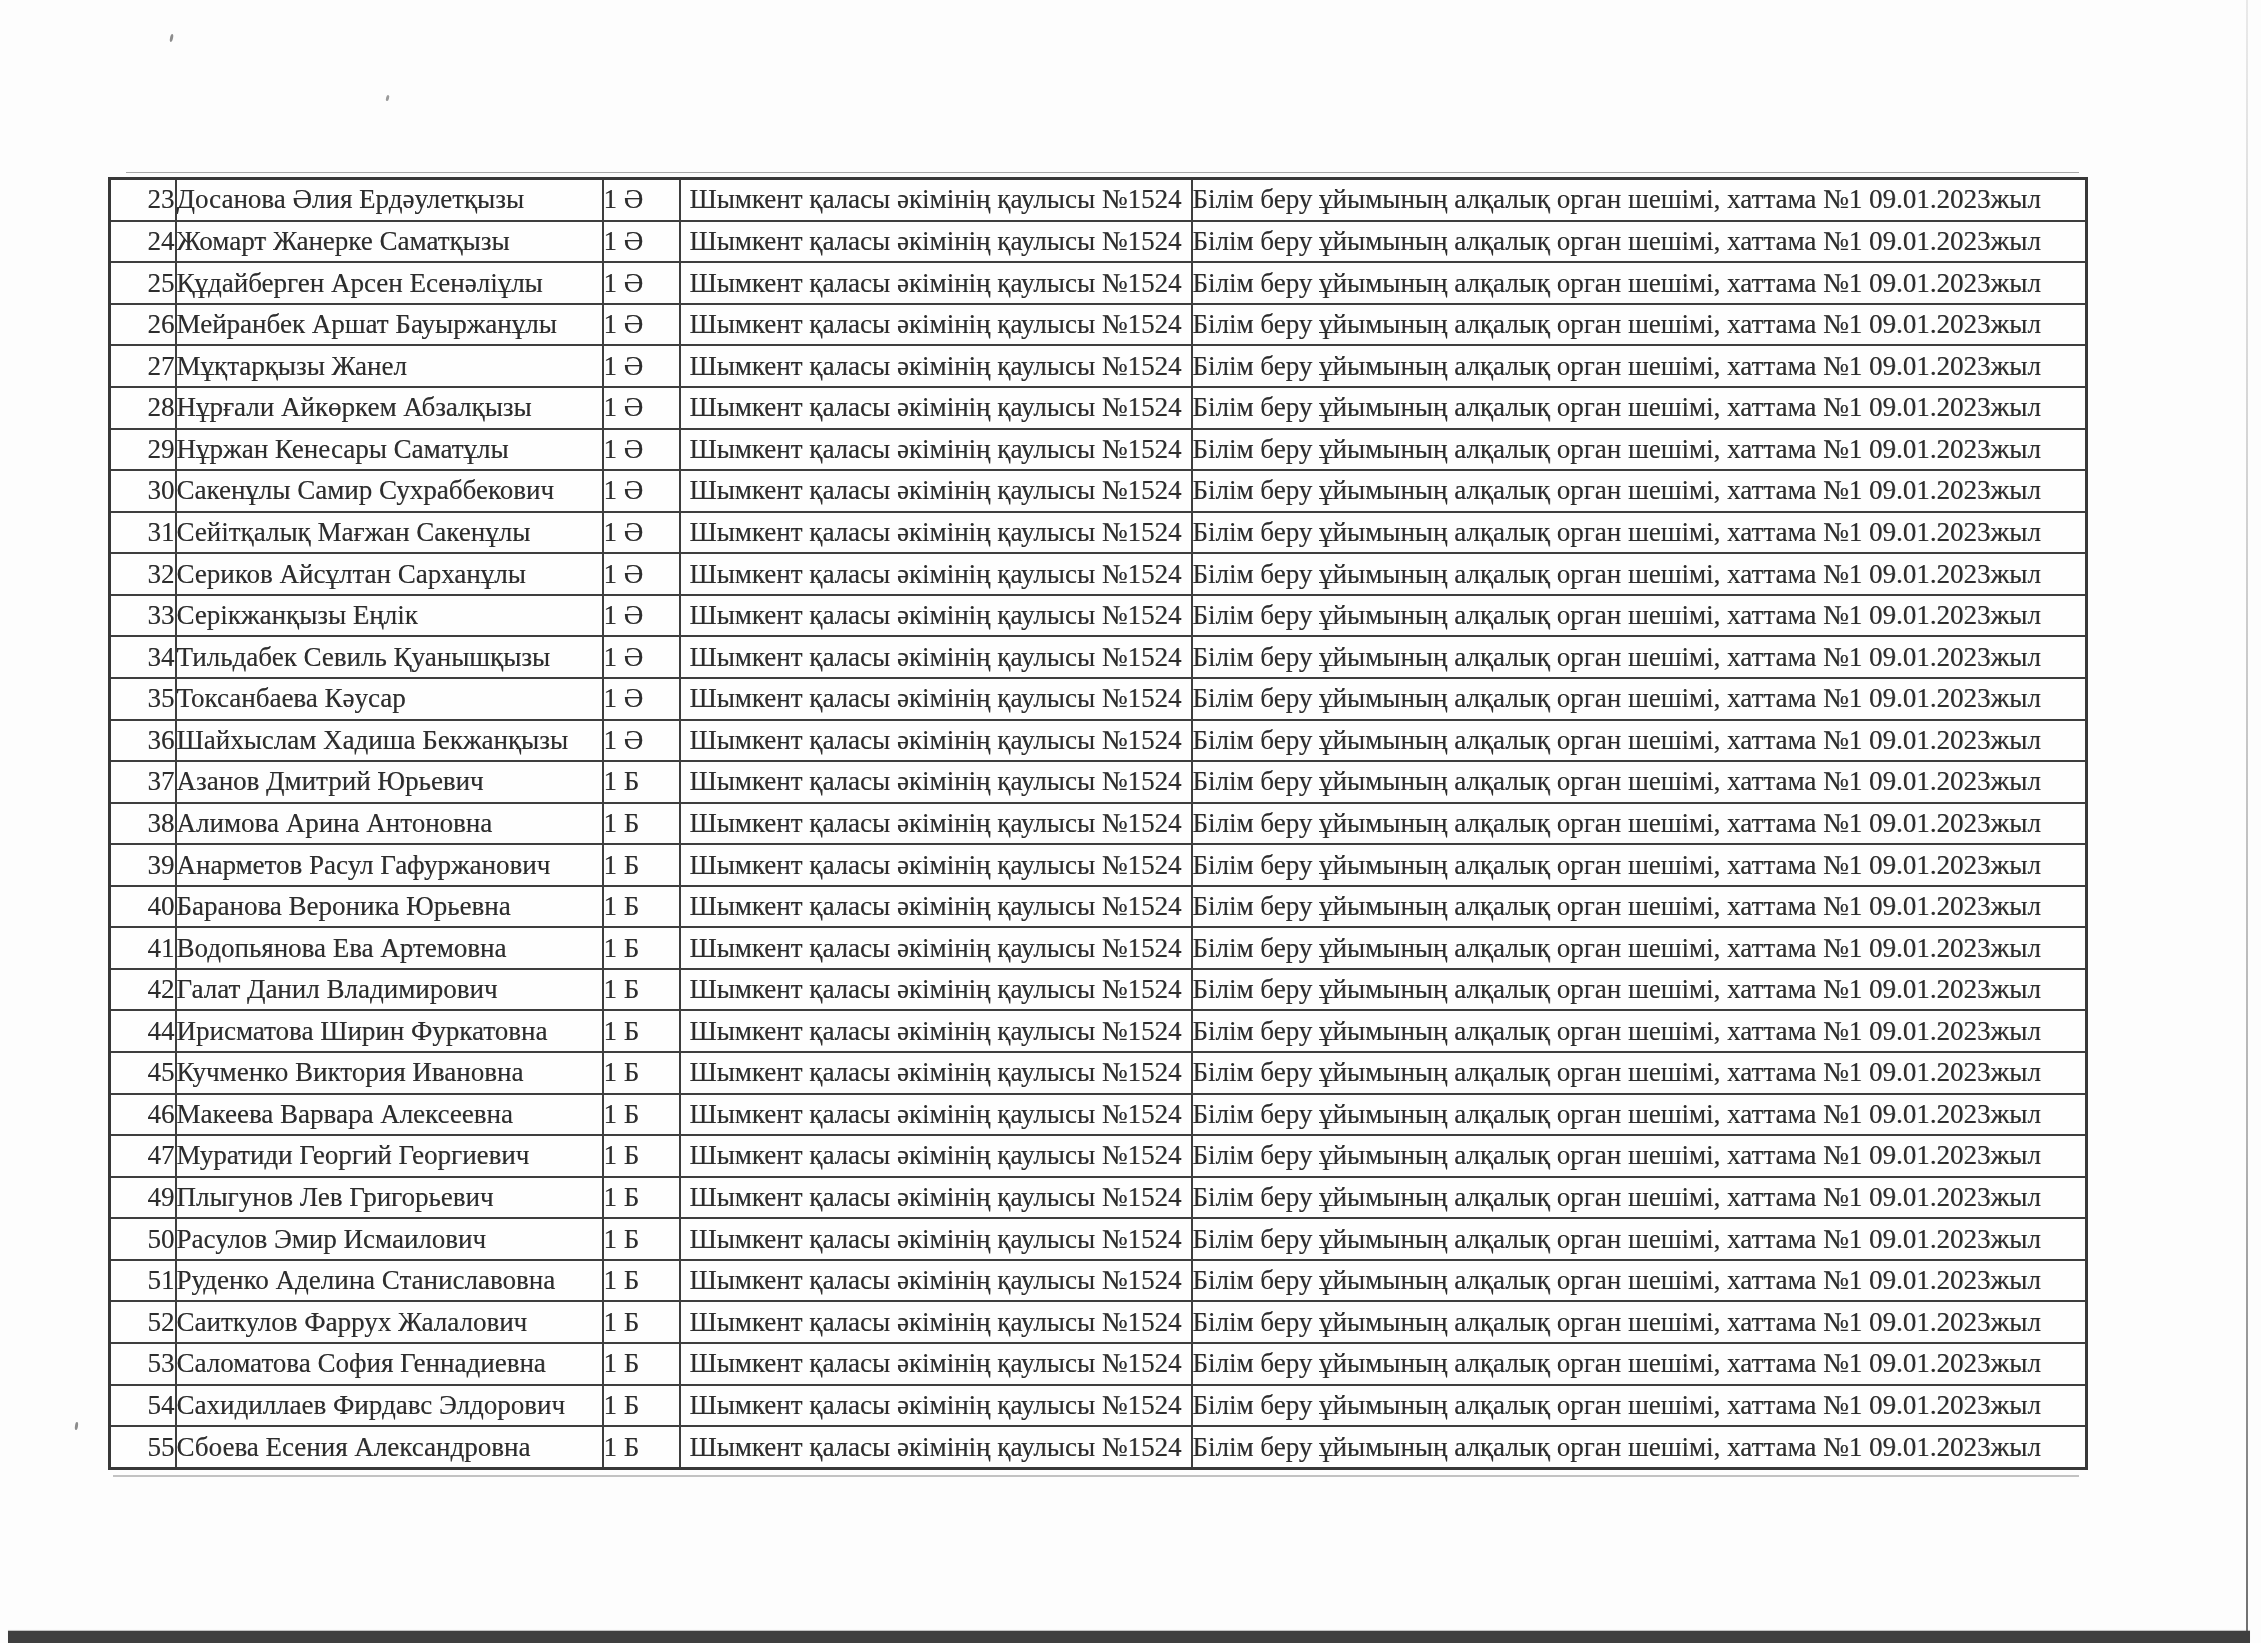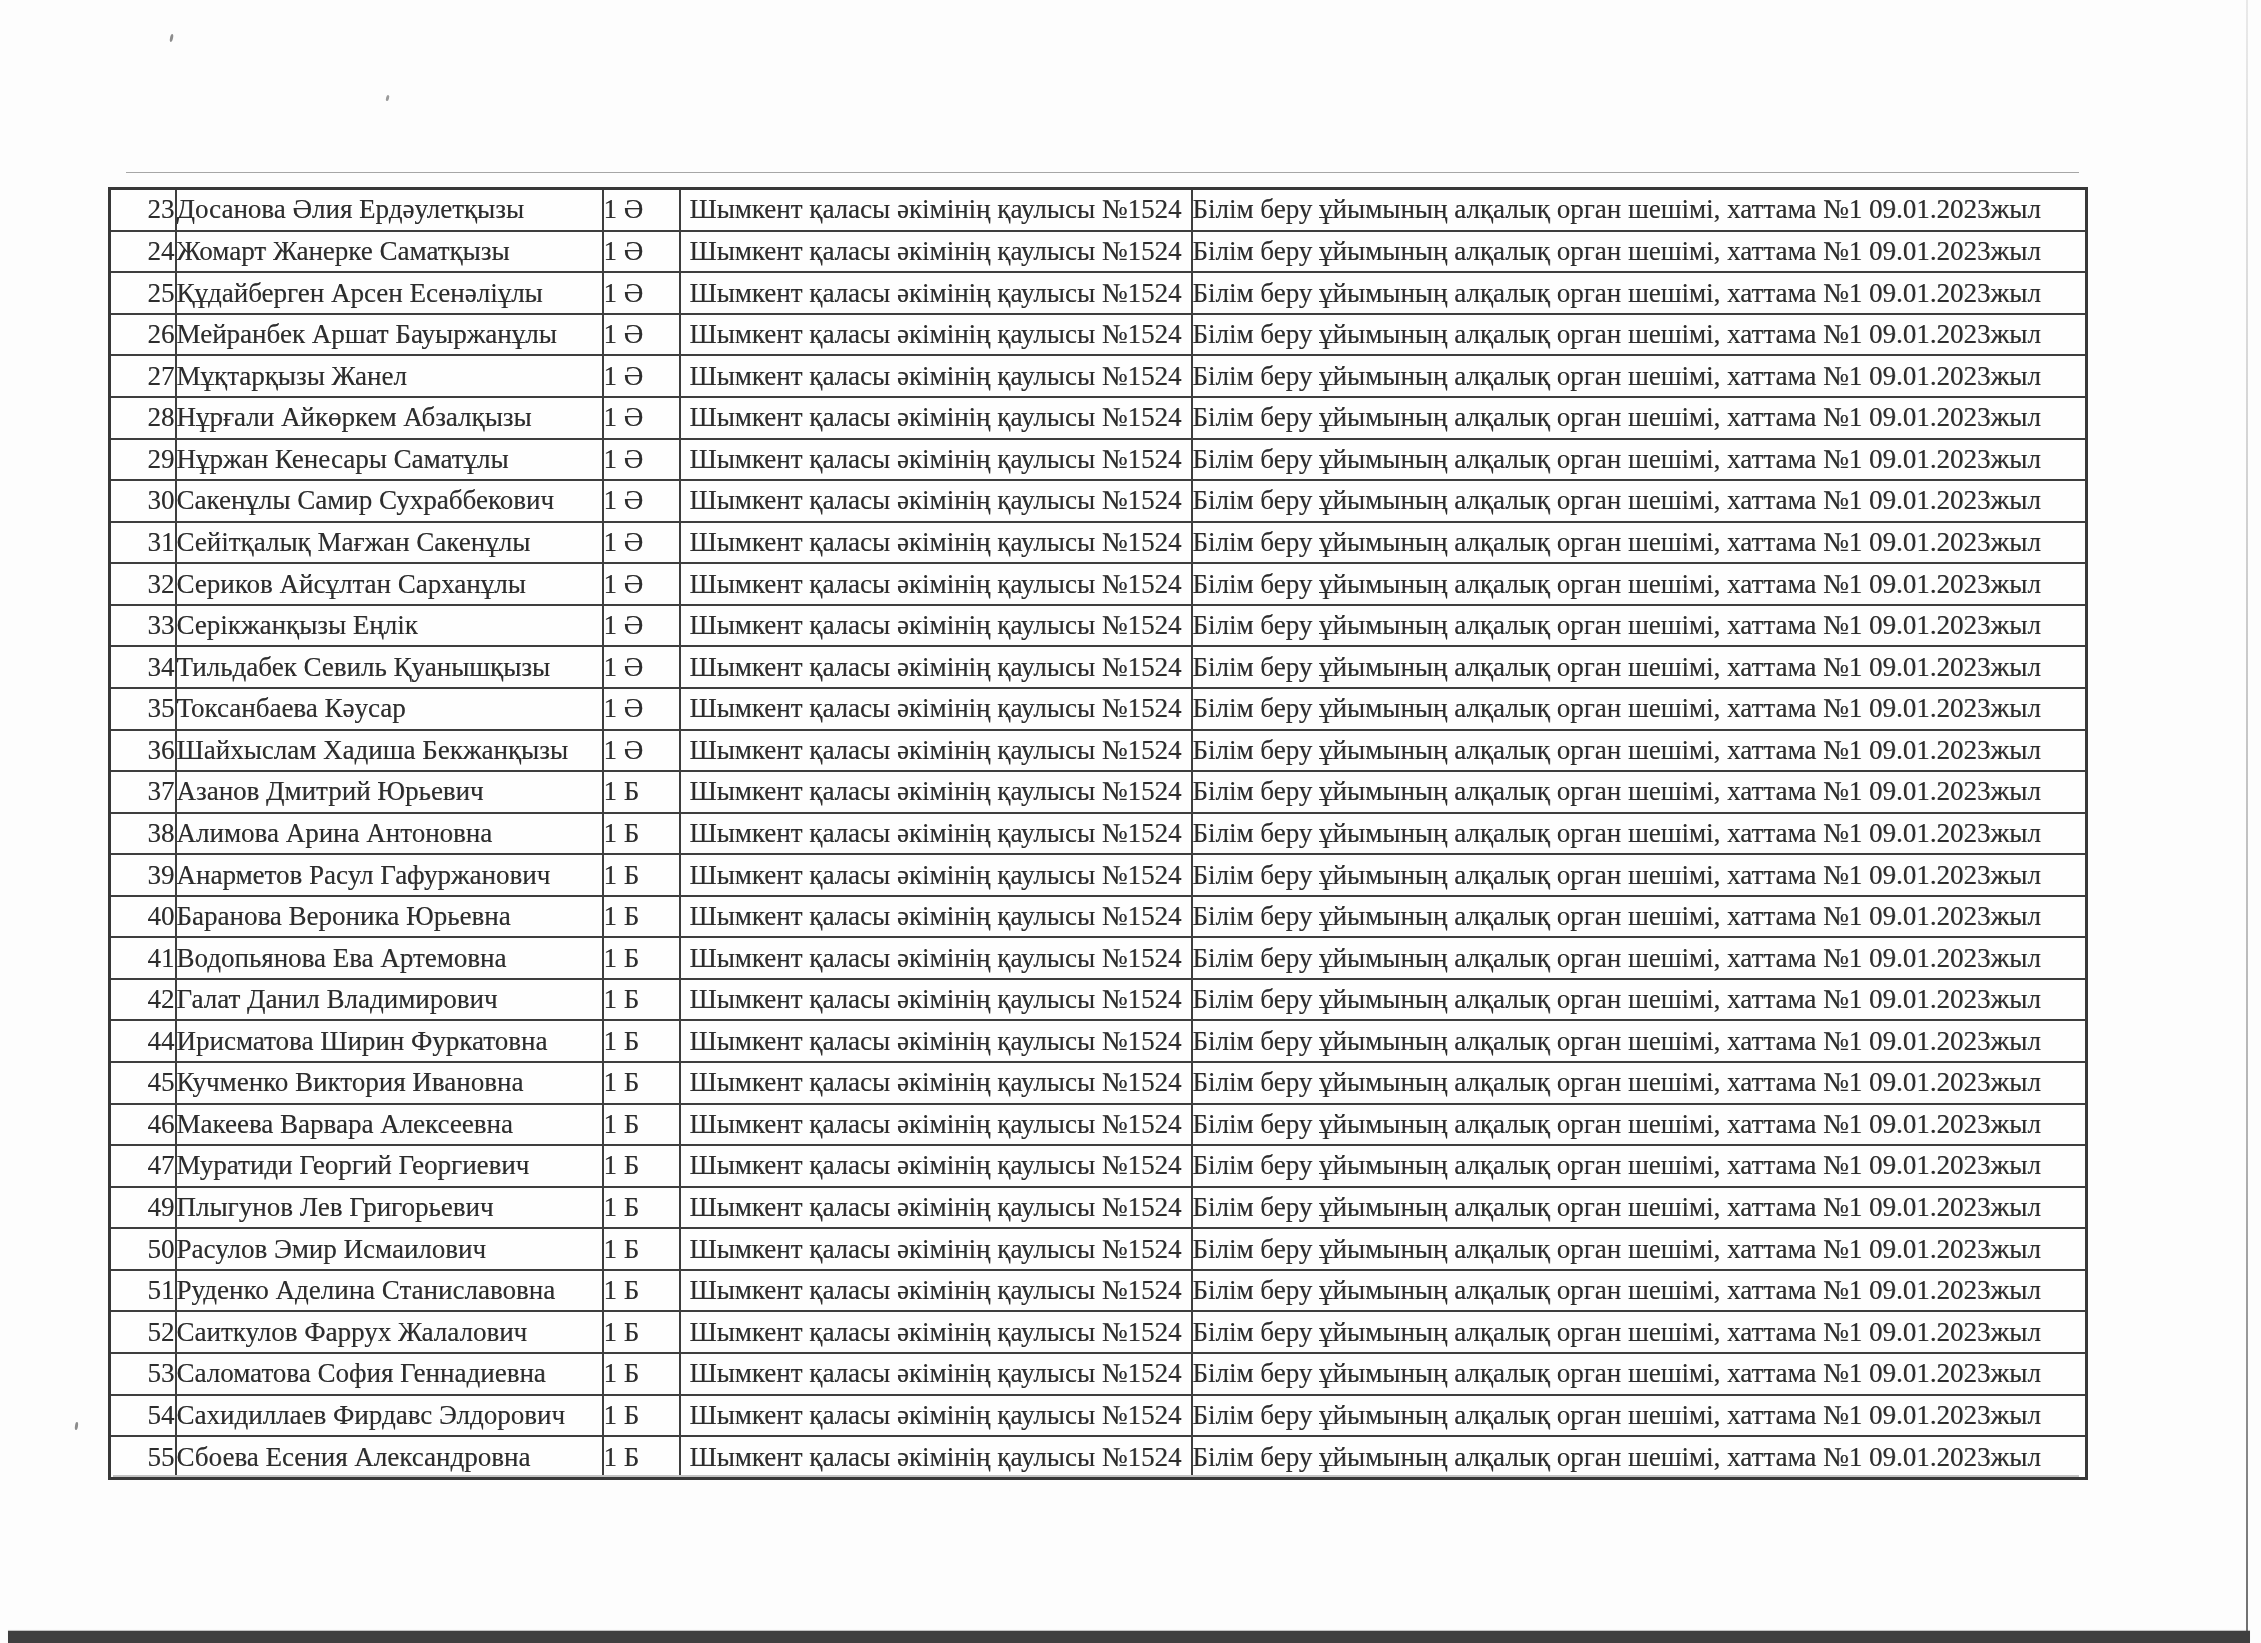--- a/index.html
+++ b/index.html
@@ -14,21 +14,21 @@
     background: #fdfdfd;
     overflow: hidden;
     font-family: "Liberation Serif", "DejaVu Serif", serif;
     color: #2d2d2d;
   }
 
   
   table.roster {
     position: absolute;
     left: 108px;
-    top: 187px;
+    top: 177px;
     width: 1976px;
     height: 1293px;
     border-collapse: collapse;
     table-layout: fixed;
     background: #fefefe;
     border: 3.9px solid #383838;
   }
   table.roster td {
     border: 2.6px solid #3e3e3e;
     font-size: 27px;

